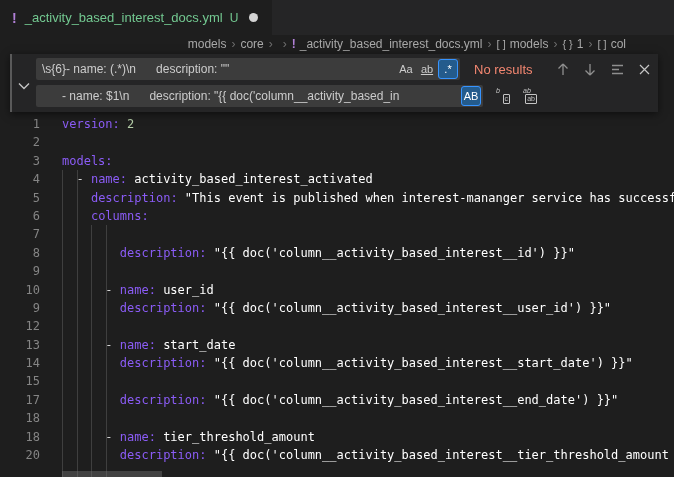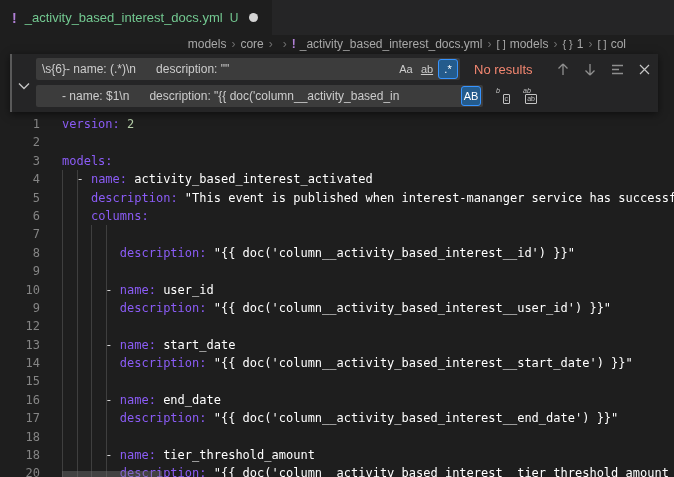--- a/index.html
+++ b/index.html
@@ -125,21 +125,20 @@
       <div class="line"><span class="ln">6</span><span class="code"><span class="tk-p">    </span><span class="tk-k">columns:</span></span></div>
       <div class="line"><span class="ln">7</span></div>
       <div class="line"><span class="ln">8</span><span class="code"><span class="tk-p">        </span><span class="tk-k">description:</span><span class="tk-s"> "{{ doc('column__activity_based_interest__id') }}"</span></span></div>
       <div class="line"><span class="ln">9</span><span class="code"></span></div>
       <div class="line"><span class="ln">10</span><span class="code"><span class="tk-p">      - </span><span class="tk-k">name:</span><span class="tk-s"> user_id</span></span></div>
       <div class="line"><span class="ln">9</span><span class="code"><span class="tk-p">        </span><span class="tk-k">description:</span><span class="tk-s"> "{{ doc('column__activity_based_interest__user_id') }}"</span></span></div>
       <div class="line"><span class="ln">12</span><span class="code"></span></div>
       <div class="line"><span class="ln">13</span><span class="code"><span class="tk-p">      - </span><span class="tk-k">name:</span><span class="tk-s"> start_date</span></span></div>
       <div class="line"><span class="ln">14</span><span class="code"><span class="tk-p">        </span><span class="tk-k">description:</span><span class="tk-s"> "{{ doc('column__activity_based_interest__start_date') }}"</span></span></div>
       <div class="line"><span class="ln">15</span><span class="code"></span></div>
-      <div class="line"><span class="ln">16</span><span class="code"><span class="tk-p">      - </span><span class="tk-k">name:</span><span class="tk-s"> end_date</span></span></div>
       <div class="line"><span class="ln">17</span><span class="code"><span class="tk-p">        </span><span class="tk-k">description:</span><span class="tk-s"> "{{ doc('column__activity_based_interest__end_date') }}"</span></span></div>
       <div class="line"><span class="ln">18</span><span class="code"></span></div>
       <div class="line"><span class="ln">18</span><span class="code"><span class="tk-p">      - </span><span class="tk-k">name:</span><span class="tk-s"> tier_threshold_amount</span></span></div>
       <div class="line"><span class="ln">20</span><span class="code"><span class="tk-p">        </span><span class="tk-k">description:</span><span class="tk-s"> "{{ doc('column__activity_based_interest__tier_threshold_amount</span></span></div>
     </div>
   <div class="hscroll"></div>
 </div>
 
 <div class="findw">
   <div class="toggle">

